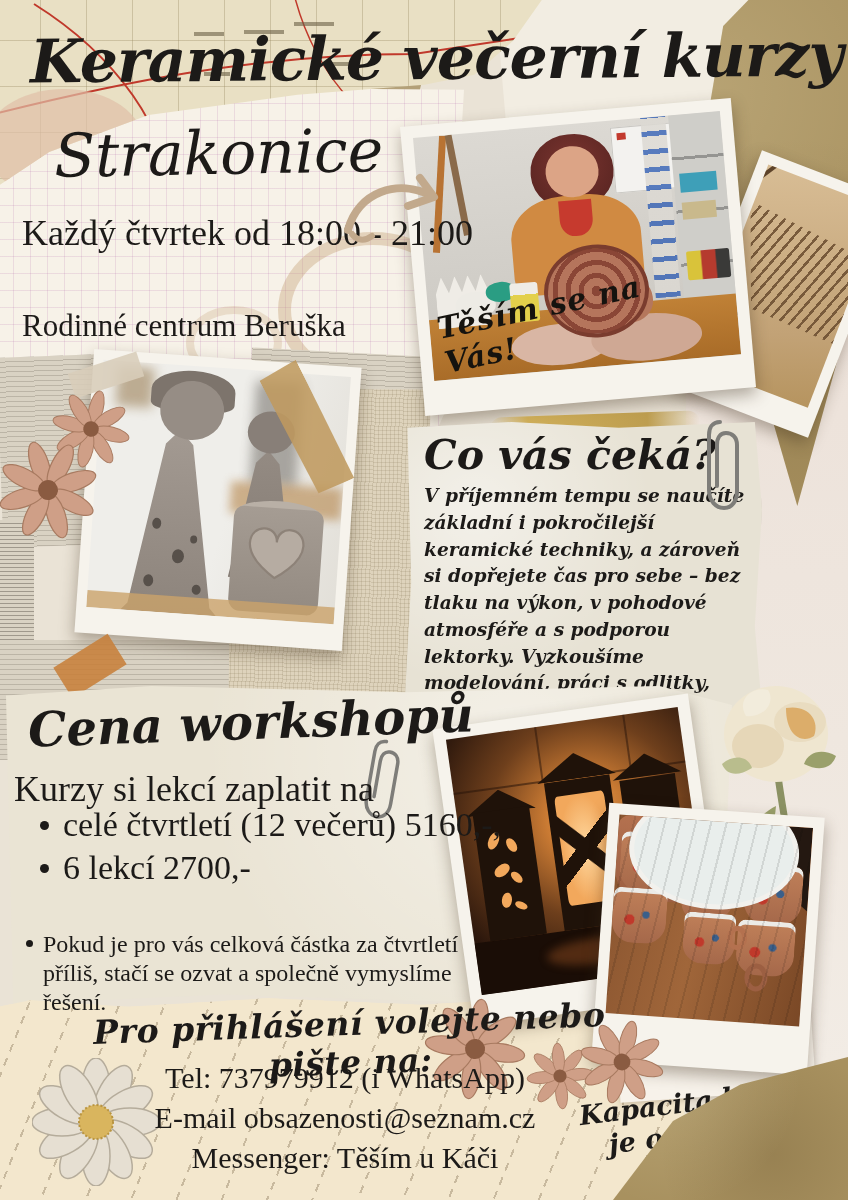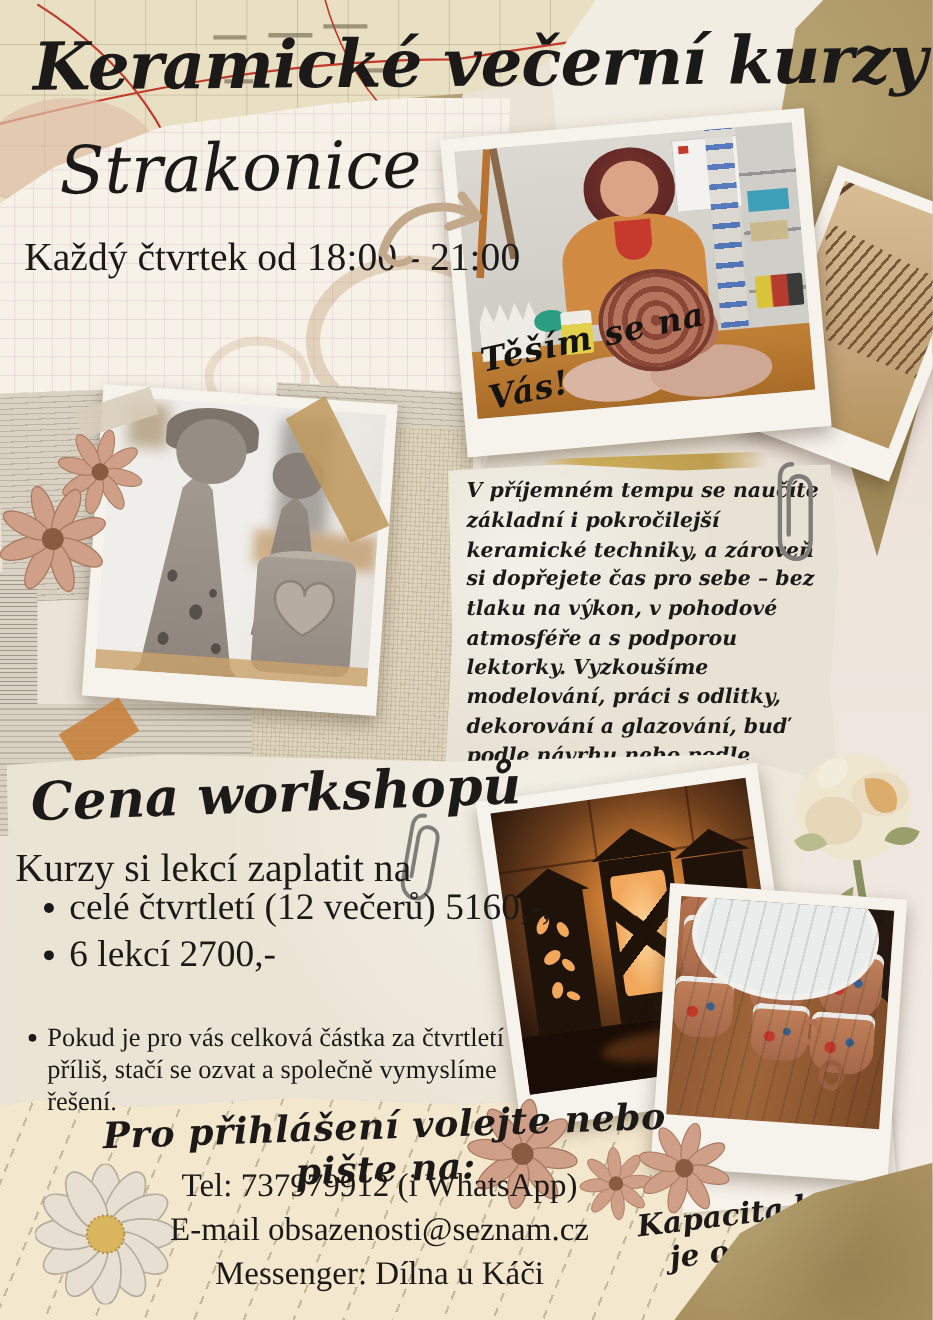--- a/index.html
+++ b/index.html
@@ -230,20 +230,21 @@
       <div class="d teapot"></div>
       <div class="d cans"></div>
       <div class="d spiralbowl"></div>
       <div class="d caption hand">Těším se na Vás!</div>
     </div>
   </div>
 
   <div class="abs title hand">Keramické večerní kurzy</div>
   <div class="abs subtitle hand">Strakonice</div>
   <div class="abs sched s1 serif">Každý čtvrtek od 18:00 - 21:00</div>
+  <div class="abs sched s3 serif">Rodinné centrum Beruška</div>
   <svg class="abs arrow" viewBox="0 0 118 80">
     <path d="M12 66 C22 28 62 14 96 32" stroke="#c2a98c" stroke-width="8" fill="none" stroke-linecap="round"></path>
     <path d="M84 14 L98 33 L72 42" stroke="#c2a98c" stroke-width="8" fill="none" stroke-linecap="round" stroke-linejoin="round"></path>
     <path d="M36 72 C28 78 20 76 16 70" stroke="#c2a98c" stroke-width="6" fill="none" stroke-linecap="round"></path>
   </svg>
 
   <div class="abs polaroid pC">
     <div class="ph">
       <div class="d blob1"></div>
       <div class="d blob2"></div>
@@ -265,20 +266,21 @@
         </svg>
       </div>
       <div class="d afloor"></div>
     </div>
   </div>
   <div class="tape tape-k"></div>
   <div class="tape tape-m"></div>
   <div class="tape tape-o"></div>
 
   <div class="abs note">
+    <h2 class="hand">Co vás čeká?</h2>
     <p class="hand">V příjemném tempu se naučíte základní i pokročilejší keramické techniky, a zároveň si dopřejete čas pro sebe – bez tlaku na výkon, v pohodové atmosféře a s podporou lektorky. Vyzkoušíme modelování, práci s odlitky, dekorování a glazování, buď podle návrhu nebo podle vlastní fantazie.</p>
   </div>
   <svg class="abs clip" style="left:698px;top:414px;" width="44" height="100" viewBox="0 0 44 100">
     <path d="M22 8 C14 8 11 14 11 21 L11 76 C11 87 18 94 26 94 C34 94 39 87 39 77 L39 31 C39 23 34 19 28 19 C22 19 19 24 19 31 L19 72" stroke="#7e7d79" stroke-width="4" fill="none" stroke-linecap="round"></path>
   </svg>
 
   <div class="banner">
     <span>Začínáme 2. 10. 2025</span>
   </div>
 
@@ -420,18 +422,18 @@
       <use href="#cosmos" transform="rotate(-30) scale(.84)"></use>
     </svg>
   <svg class="abs flower" style="left:32px;top:1058px;" width="128" height="128" viewBox="-64 -64 128 128">
       <use href="#daisy"></use>
     </svg>
 
   <div class="abs contact-h hand">Pro přihlášení volejte nebo pište na:</div>
   <div class="abs contact-lines serif">
     <div>Tel: 737979912 (i WhatsApp)</div>
     <div>E-mail obsazenosti@seznam.cz</div>
-    <div>Messenger: Dílna u Káči</div>
+    <div>Messenger: Těším u Káči</div>
   </div>
   <div class="abs kap hand">Kapacita kurzů je omezená.</div>
 
   <div class="abs cardboard cb-br"></div>
 </div>
 
 </body></html>

